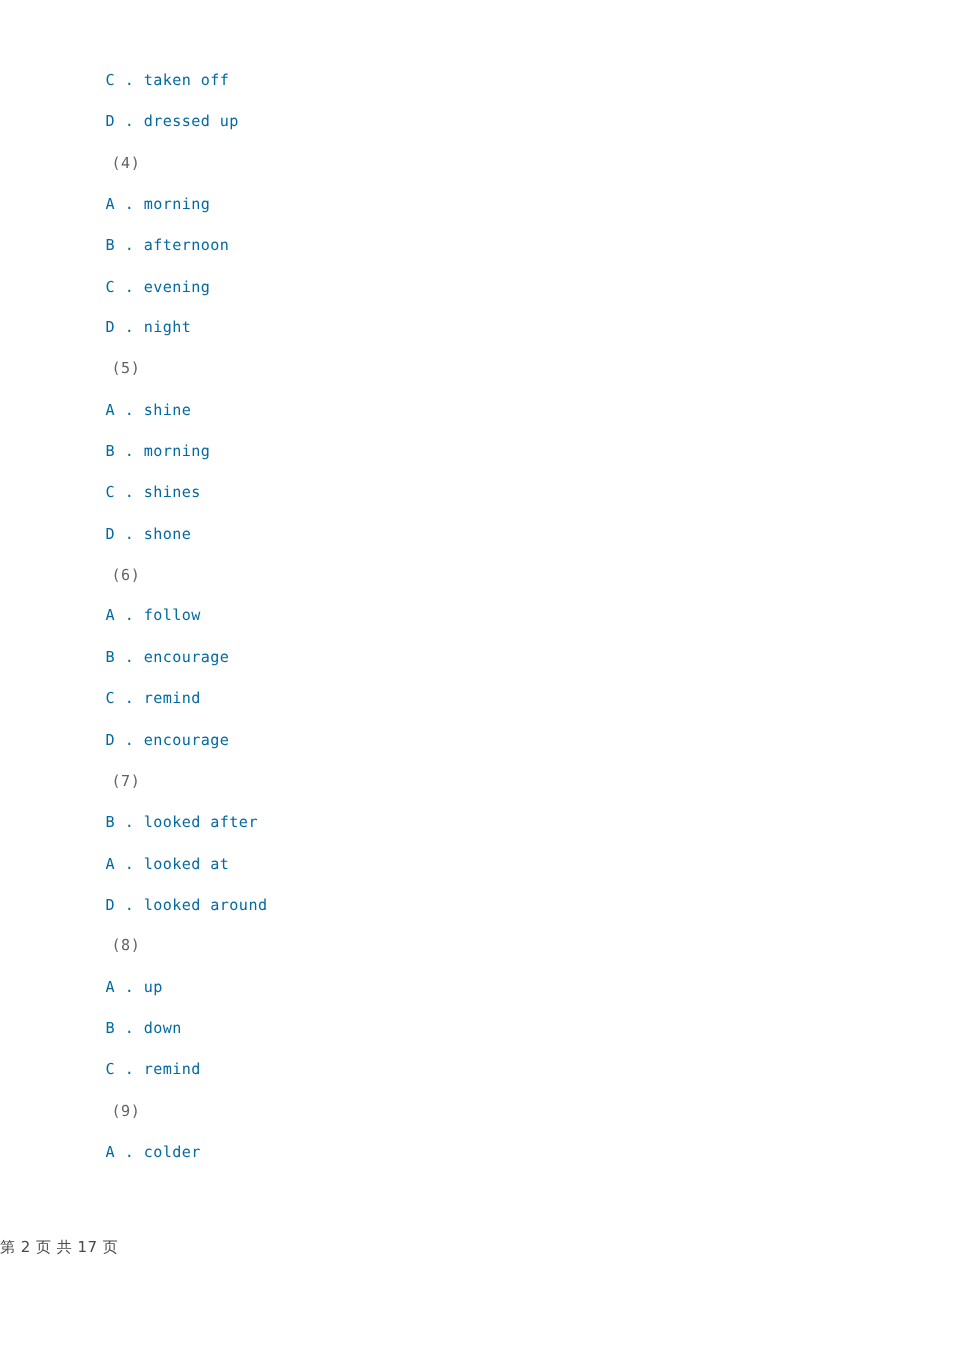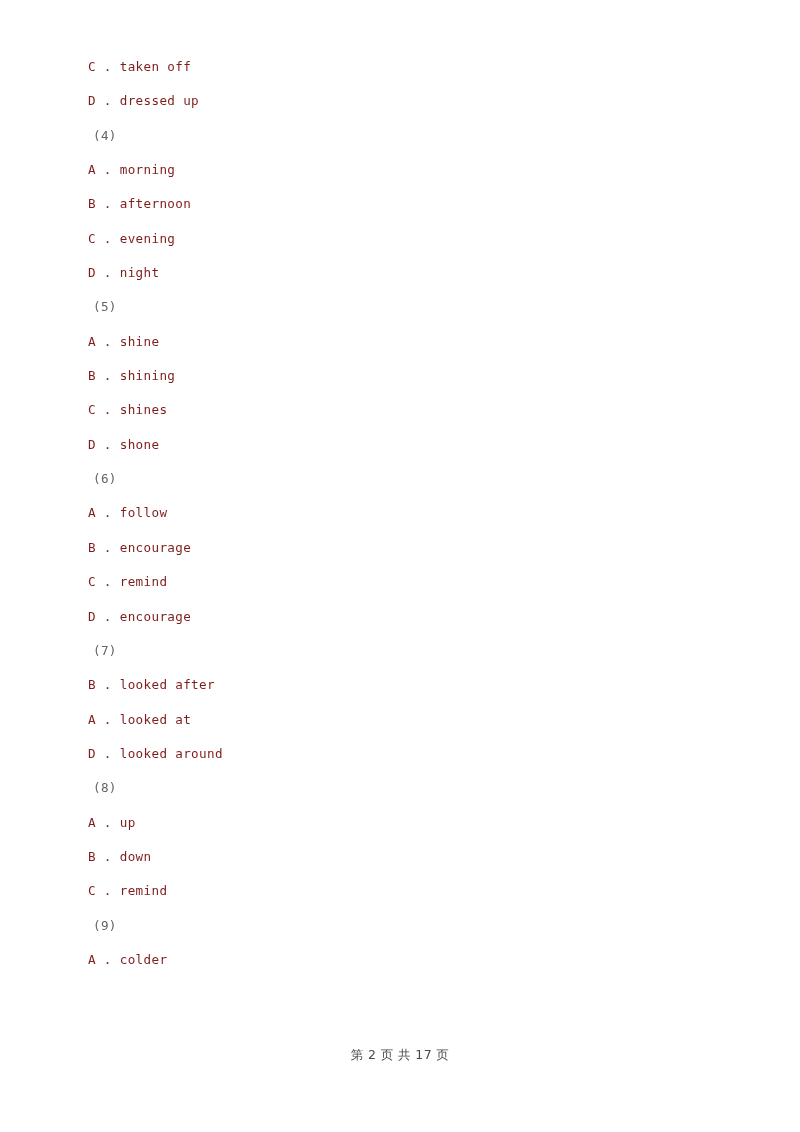--- a/index.html
+++ b/index.html
@@ -28,64 +28,62 @@
     position: absolute;
     left: 88px;
     top: 50px;
     width: 640px;
   }
 
   .line {
     height: 34.35px;
     line-height: 34.35px;
     font-size: 12.6px;
-    color: #7f1d1d;
+    color: #0369a1;
     white-space: pre;
     letter-spacing: 0.35px;
   }
 
   .line.option {
     padding-left: 0px;
   }
 
   .line.qnum {
     padding-left: 5px;
     color: #636363;
   }
 
   #footer {
     position: absolute;
     left: 0;
     top: 1031px;
     width: 800px;
-    text-align: center;
     font-family: "DejaVu Sans", "Liberation Sans", sans-serif;
     font-size: 12.5px;
     color: #4a4a4a;
     white-space: pre;
     letter-spacing: 0.4px;
-    margin-top: 16px;
   }
 </style>
 </head>
 <body>
 
 <div id="page">
 
   <div id="content">
       <div class="line option">C . taken off</div>
       <div class="line option">D . dressed up</div>
       <div class="line qnum">(4)</div>
       <div class="line option">A . morning</div>
       <div class="line option">B . afternoon</div>
       <div class="line option">C . evening</div>
       <div class="line option">D . night</div>
       <div class="line qnum">(5)</div>
       <div class="line option">A . shine</div>
-      <div class="line option">B . shining</div>
+      <div class="line option">B . morning</div>
       <div class="line option">C . shines</div>
       <div class="line option">D . shone</div>
       <div class="line qnum">(6)</div>
       <div class="line option">A . follow</div>
       <div class="line option">B . encourage</div>
       <div class="line option">C . remind</div>
       <div class="line option">D . encourage</div>
       <div class="line qnum">(7)</div>
       <div class="line option">B . looked after</div>
       <div class="line option">A . looked at</div>

